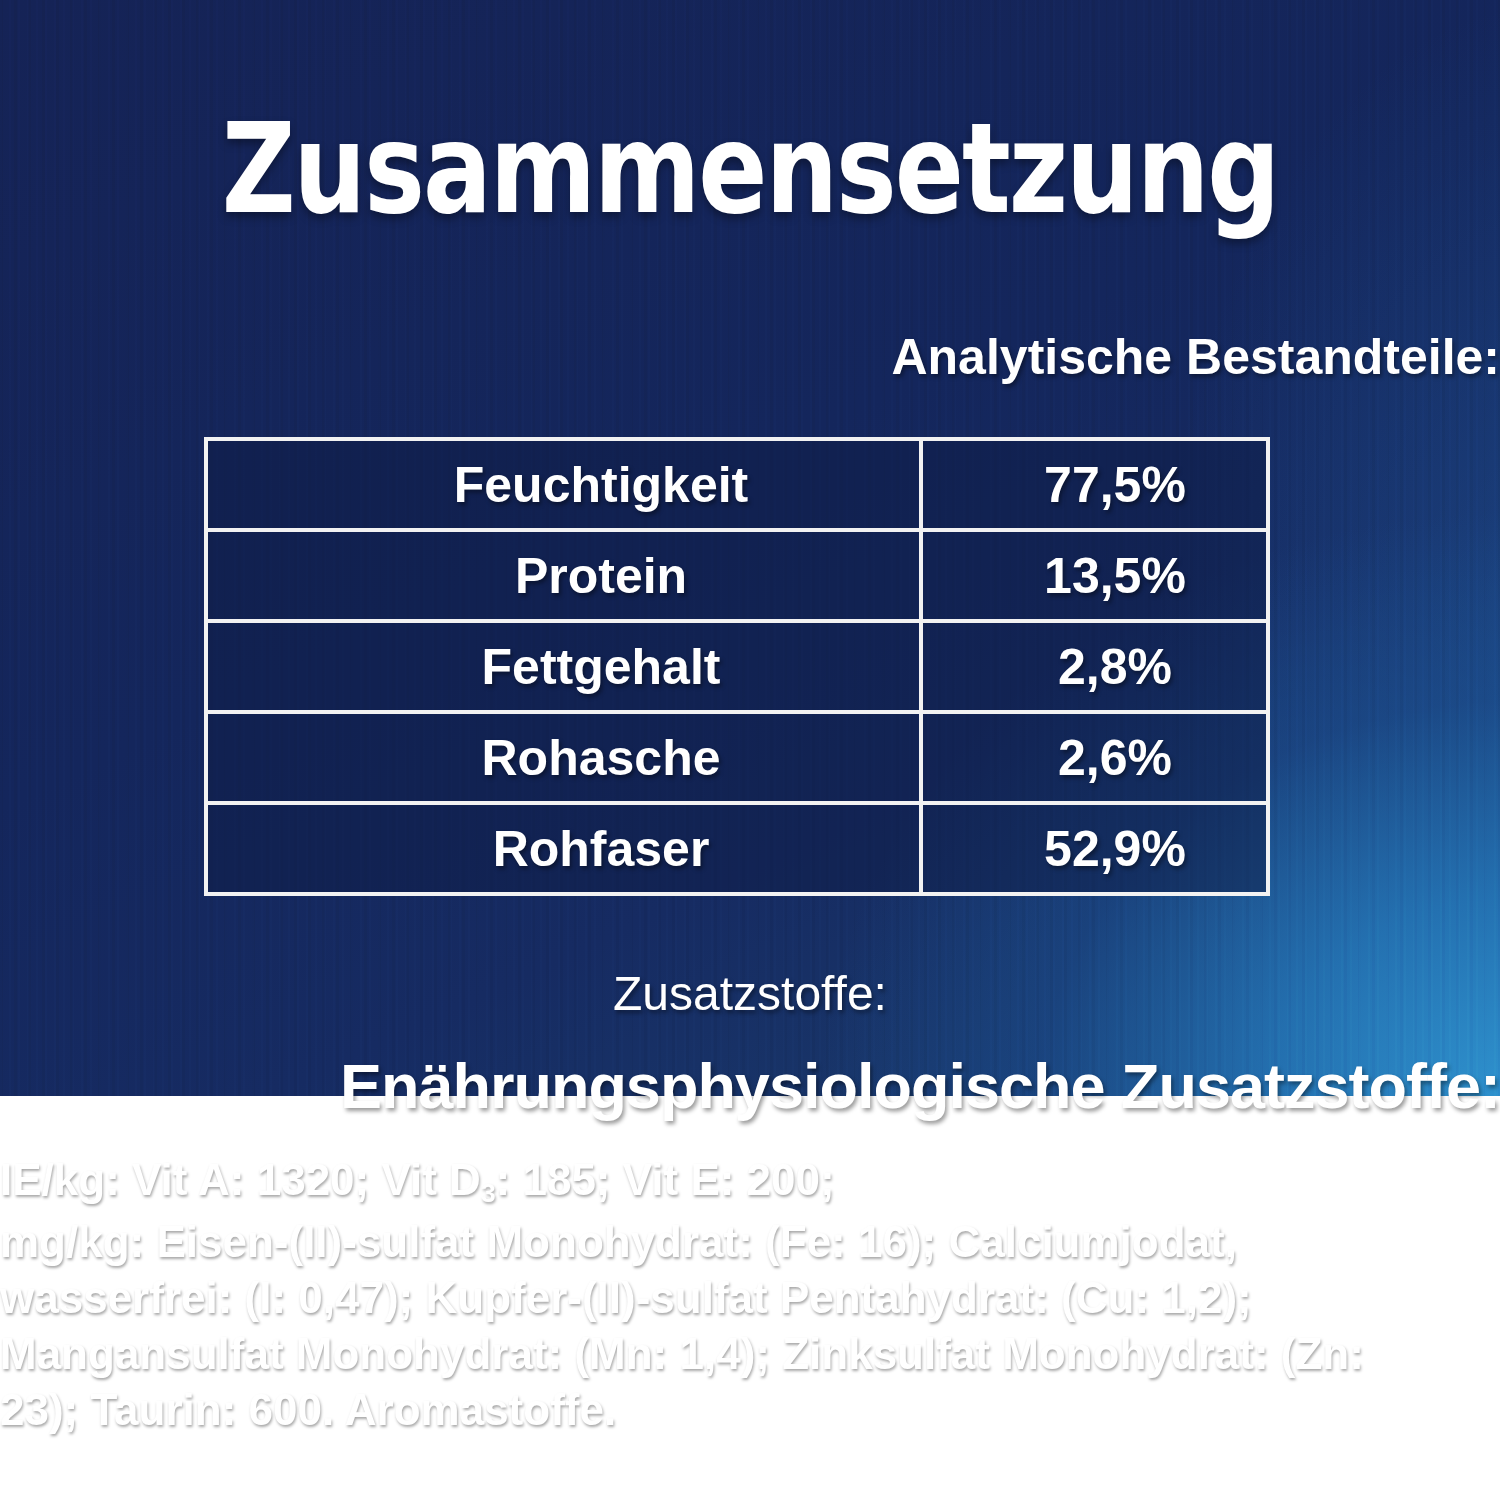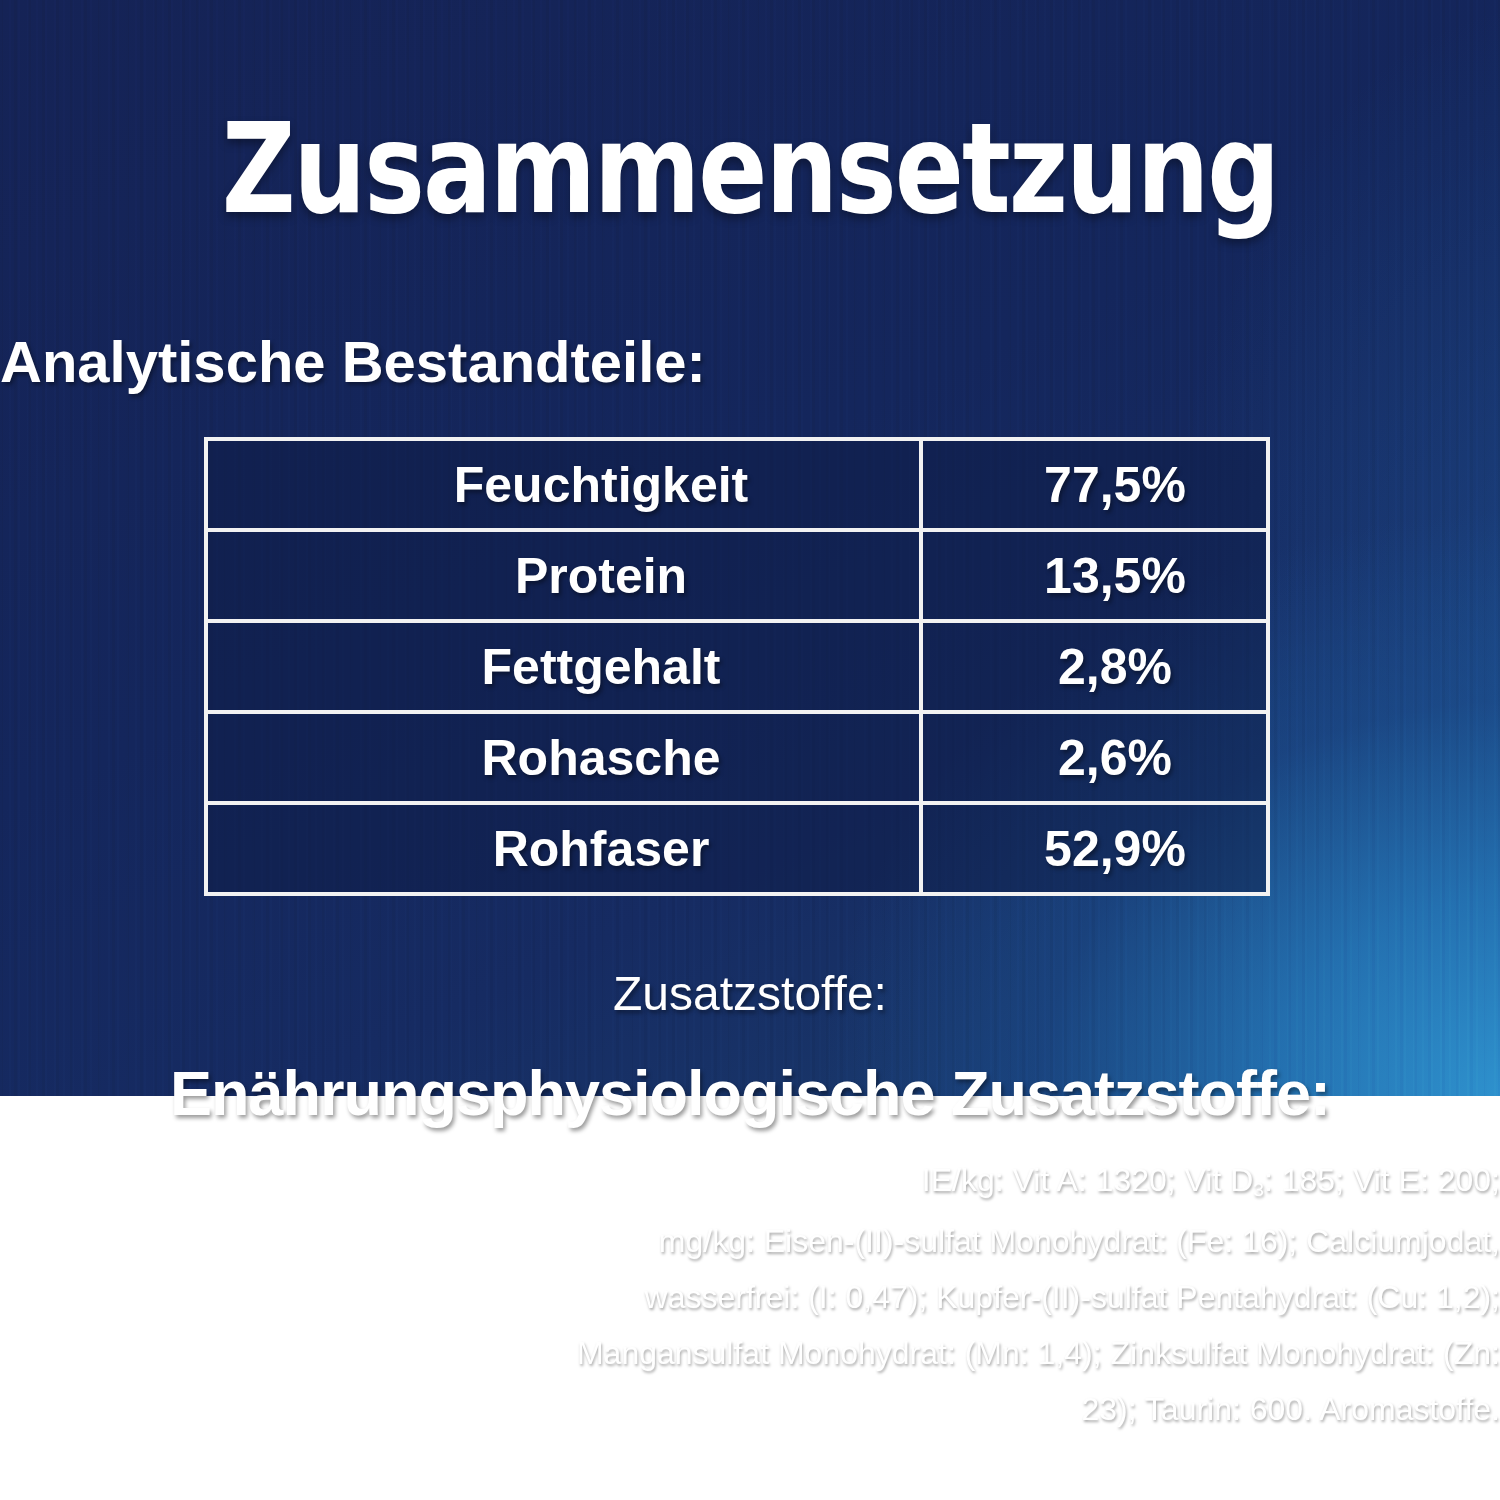--- a/index.html
+++ b/index.html
@@ -58,23 +58,23 @@
     letter-spacing: -2px;
     transform: scaleY(1.22);
     transform-origin: center top;
     text-shadow: 0 4px 8px rgba(0,0,0,0.35);
   }
   .analytical-heading {
     position: absolute;
     top: 328px;
     left: 0;
     width: 100%;
-    text-align: left;
+    text-align: right;
     font-weight: bold;
-    font-size: 58px;
+    font-size: 50px;
     letter-spacing: 0px;
     text-shadow: 2px 3px 4px rgba(0,0,0,0.40);
   }
   table.analytical {
     position: absolute;
     top: 437px;
     left: 204px;
     width: 1066px;
     border-collapse: collapse;
     table-layout: fixed;
@@ -101,36 +101,35 @@
     text-align: center;
     font-weight: normal;
     font-size: 48px;
     text-shadow: 2px 3px 4px rgba(0,0,0,0.40);
   }
   .additives-subheading {
     position: absolute;
     top: 1050px;
     left: 0;
     width: 100%;
-    text-align: center;
+    text-align: right;
     font-weight: bold;
     font-size: 63px;
     letter-spacing: -1px;
     text-shadow: 2px 3px 4px rgba(0,0,0,0.40);
-    margin-top: 7px;
   }
   .additives-body {
     position: absolute;
     top: 1152px;
     left: 0;
     width: 100%;
-    text-align: right;
-    font-size: 32px;
+    text-align: left;
+    font-size: 44px;
     line-height: 56px;
-    font-weight: normal;
+    font-weight: bold;
     text-shadow: 1px 2px 3px rgba(0,0,0,0.35);
   }
   .additives-body .line { white-space: nowrap; }
   .sub3 {
     font-size: 0.6em;
     position: relative;
     top: 0.28em;
   }
 </style>
 </head>

